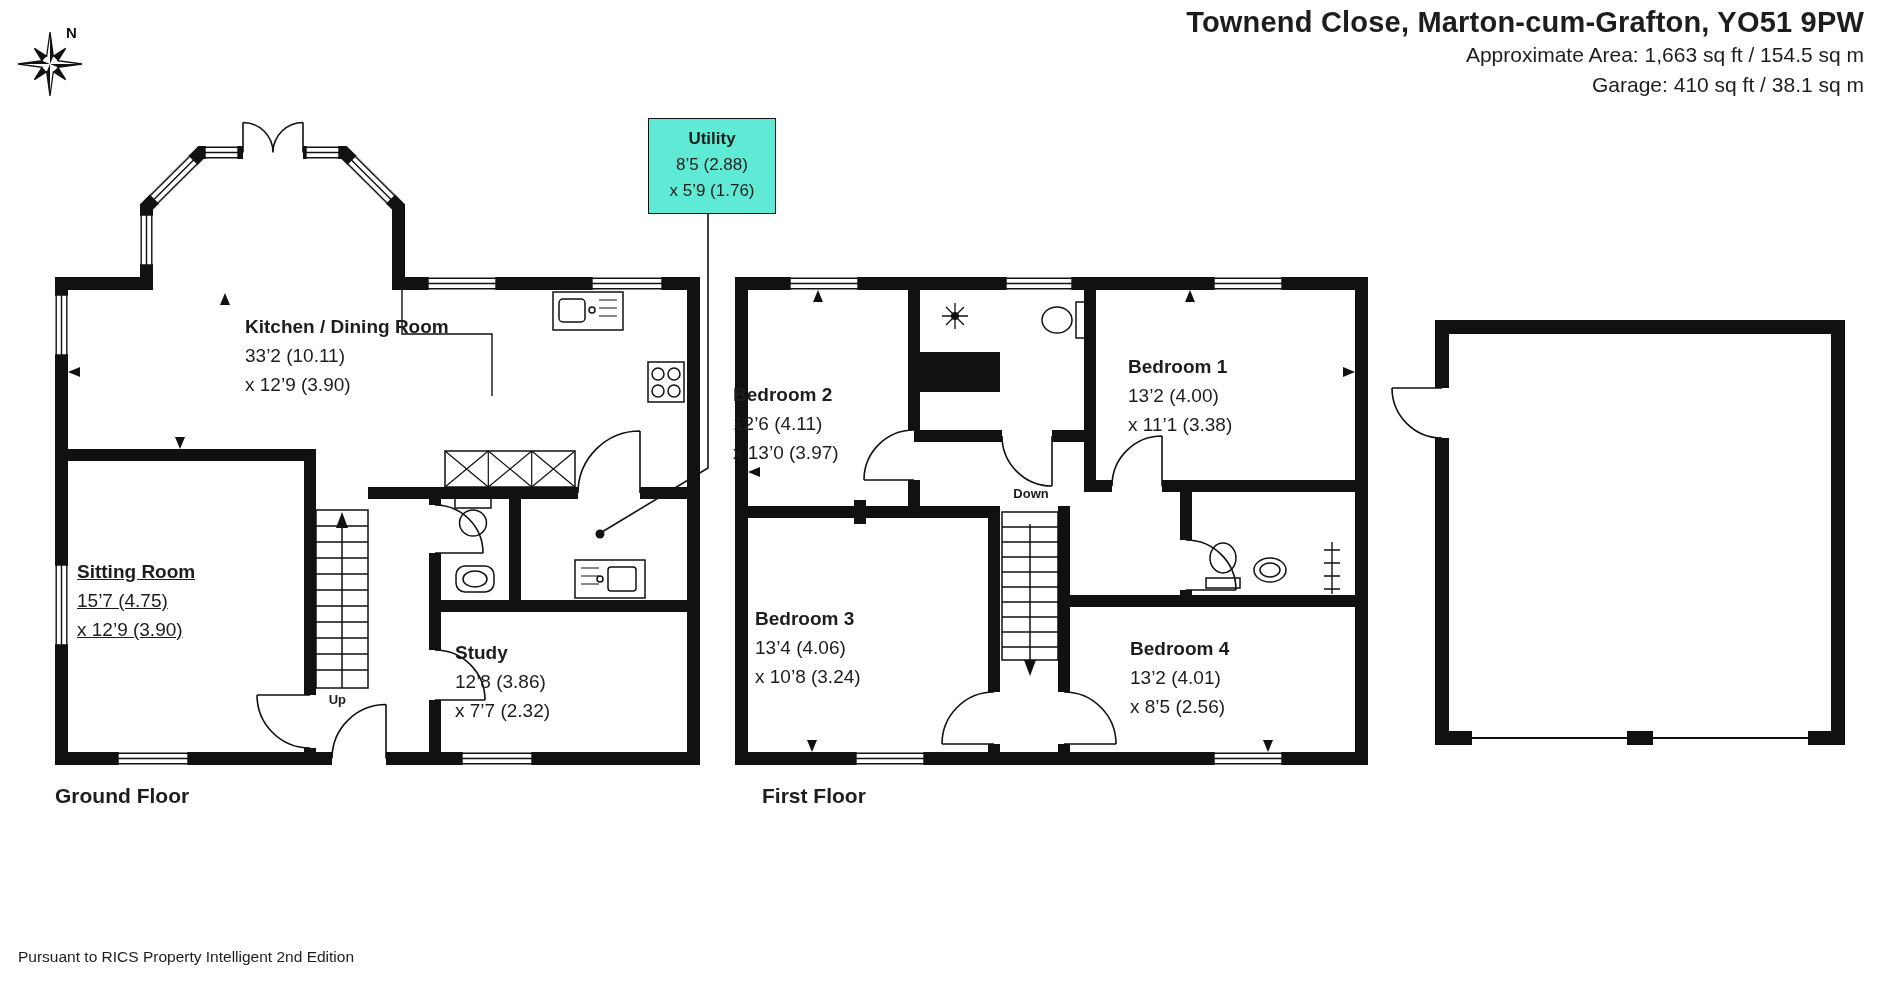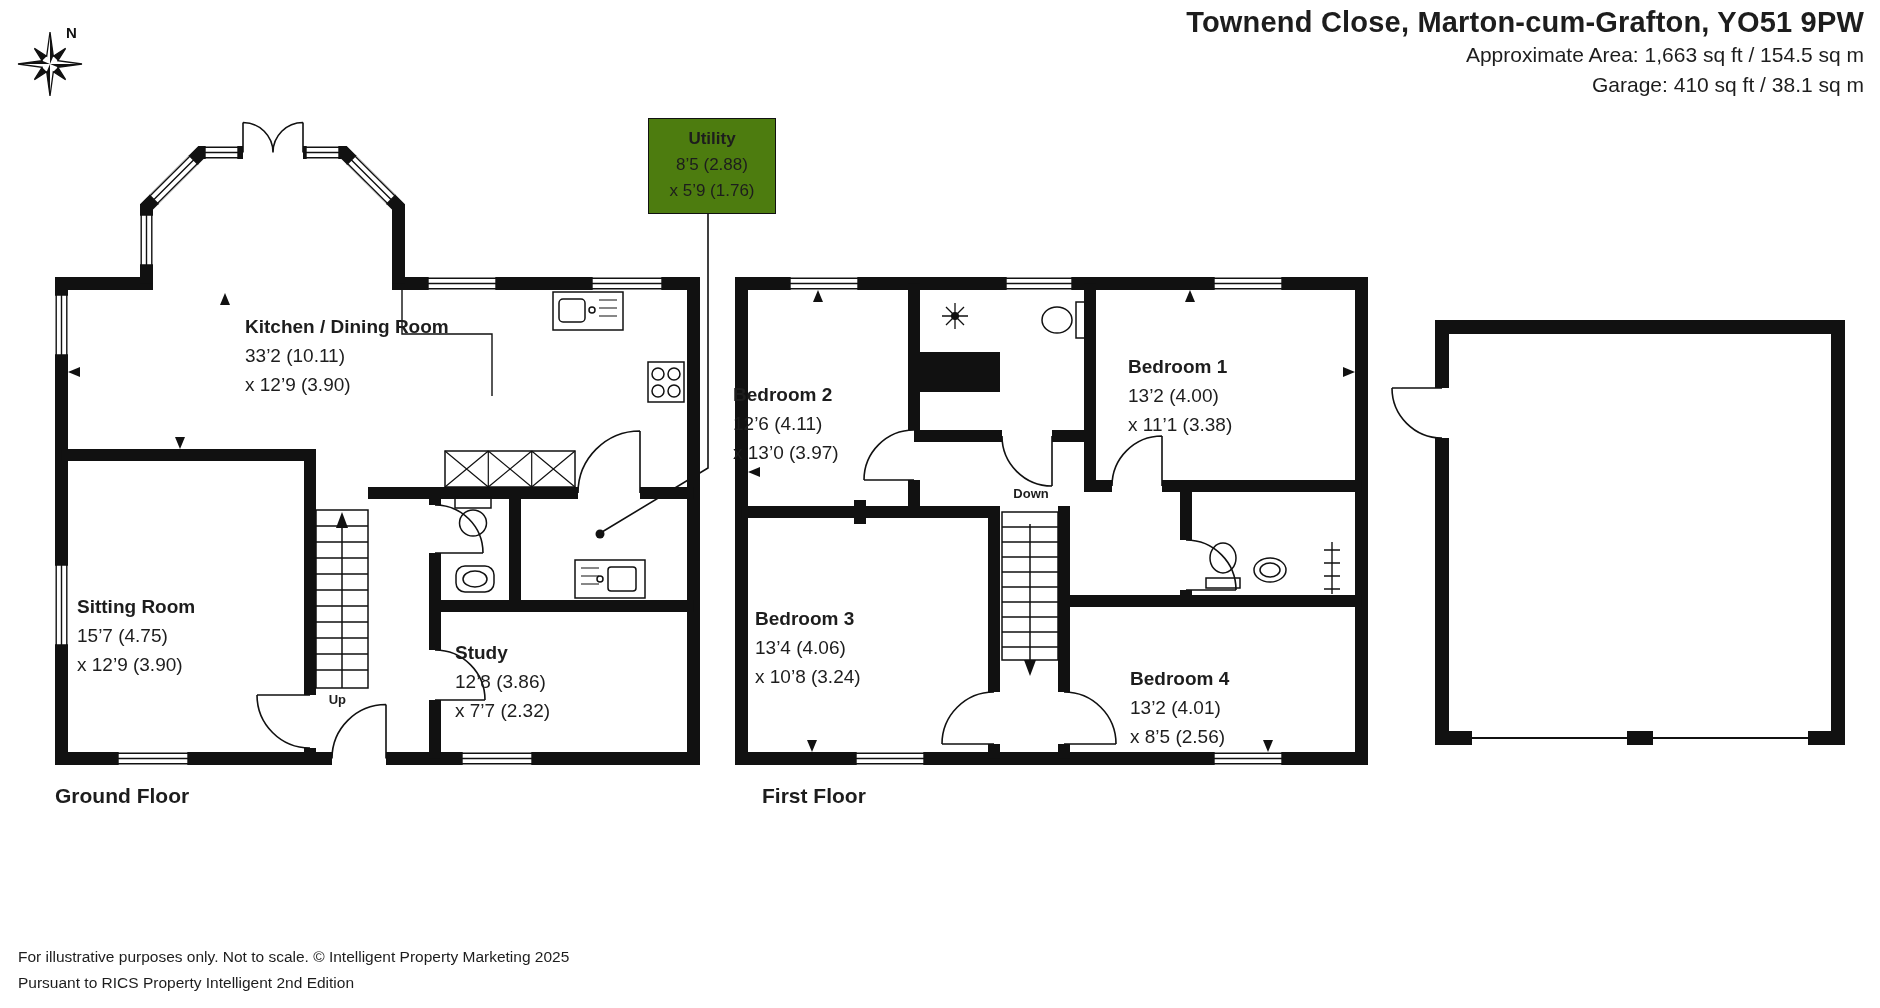--- a/index.html
+++ b/index.html
@@ -7,21 +7,21 @@
           font-family:"Liberation Sans", sans-serif;color:#1d1d1d;}
   #plan-svg{position:absolute;left:0;top:0;}
   .hdr{position:absolute;top:4px;right:16px;text-align:right;}
   .hdr .title{font-size:29px;font-weight:bold;line-height:36px;letter-spacing:0.2px;}
   .hdr .sub{font-size:21px;line-height:30px;}
   .room-label{position:absolute;text-align:left;font-size:19px;line-height:29px;}
   .room-label .rname{display:block;font-weight:bold;}
   .room-label .rdim{display:block;}
   .floor-label{position:absolute;font-size:21px;font-weight:bold;}
   .stairs-label{position:absolute;font-size:13px;font-weight:bold;text-align:center;}
-  .callout{position:absolute;left:648px;top:118px;width:118px;background:#4d7c0f;
+  .callout{position:absolute;left:648px;top:118px;width:118px;background:#5eead4;
            border:1.5px solid #111;text-align:center;padding:7px 4px 9px 4px;
            font-size:17px;line-height:26px;}
   .callout .rname{display:block;font-weight:bold;}
   .callout .rdim{display:block;}
   .footer{position:absolute;left:18px;top:944px;font-size:15.5px;line-height:26px;}
 </style>
 </head>
 <body>
 
 <div id="canvas">
@@ -308,21 +308,21 @@
   <span class="rdim">8’5 (2.88)</span>
   <span class="rdim">x 5’9 (1.76)</span>
 </div>
 
 <div class="room-label" style="left:245px;top:312px;width:255px;">
   <span class="rname">Kitchen / Dining Room</span>
   <span class="rdim">33’2 (10.11)</span>
   <span class="rdim">x 12’9 (3.90)</span>
 </div>
 
-<div class="room-label" style="left:77px;top:592px;width:230px;">
+<div class="room-label" style="left:77px;top:557px;width:230px;text-decoration:underline;">
   <span class="rname">Sitting Room</span>
   <span class="rdim">15’7 (4.75)</span>
   <span class="rdim">x 12’9 (3.90)</span>
 </div>
 
 <div class="room-label" style="left:455px;top:638px;width:220px;">
   <span class="rname">Study</span>
   <span class="rdim">12’8 (3.86)</span>
   <span class="rdim">x 7’7 (2.32)</span>
 </div>
@@ -338,31 +338,30 @@
   <span class="rdim">13’2 (4.00)</span>
   <span class="rdim">x 11’1 (3.38)</span>
 </div>
 
 <div class="room-label" style="left:755px;top:604px;width:210px;">
   <span class="rname">Bedroom 3</span>
   <span class="rdim">13’4 (4.06)</span>
   <span class="rdim">x 10’8 (3.24)</span>
 </div>
 
-<div class="room-label" style="left:1130px;top:664px;width:215px;">
+<div class="room-label" style="left:1130px;top:634px;width:215px;">
   <span class="rname">Bedroom 4</span>
   <span class="rdim">13’2 (4.01)</span>
   <span class="rdim">x 8’5 (2.56)</span>
 </div>
 
 
 <div class="stairs-label" style="left:306px;top:692px;width:40px;text-align:right;">Up</div>
 <div class="stairs-label" style="left:996px;top:486px;width:70px;">Down</div>
 
 <div class="floor-label" style="left:55px;top:784px;">Ground Floor</div>
 <div class="floor-label" style="left:718px;top:784px;margin-left:44px;">First Floor</div>
 
 <div class="footer">
-  <div>For illustrative purposes only. Not to scale. © Intelligent Property Marketing 2025</div>
   <div>Pursuant to RICS Property Intelligent 2nd Edition</div>
 </div>
 
 </div>
 
 </body></html>

